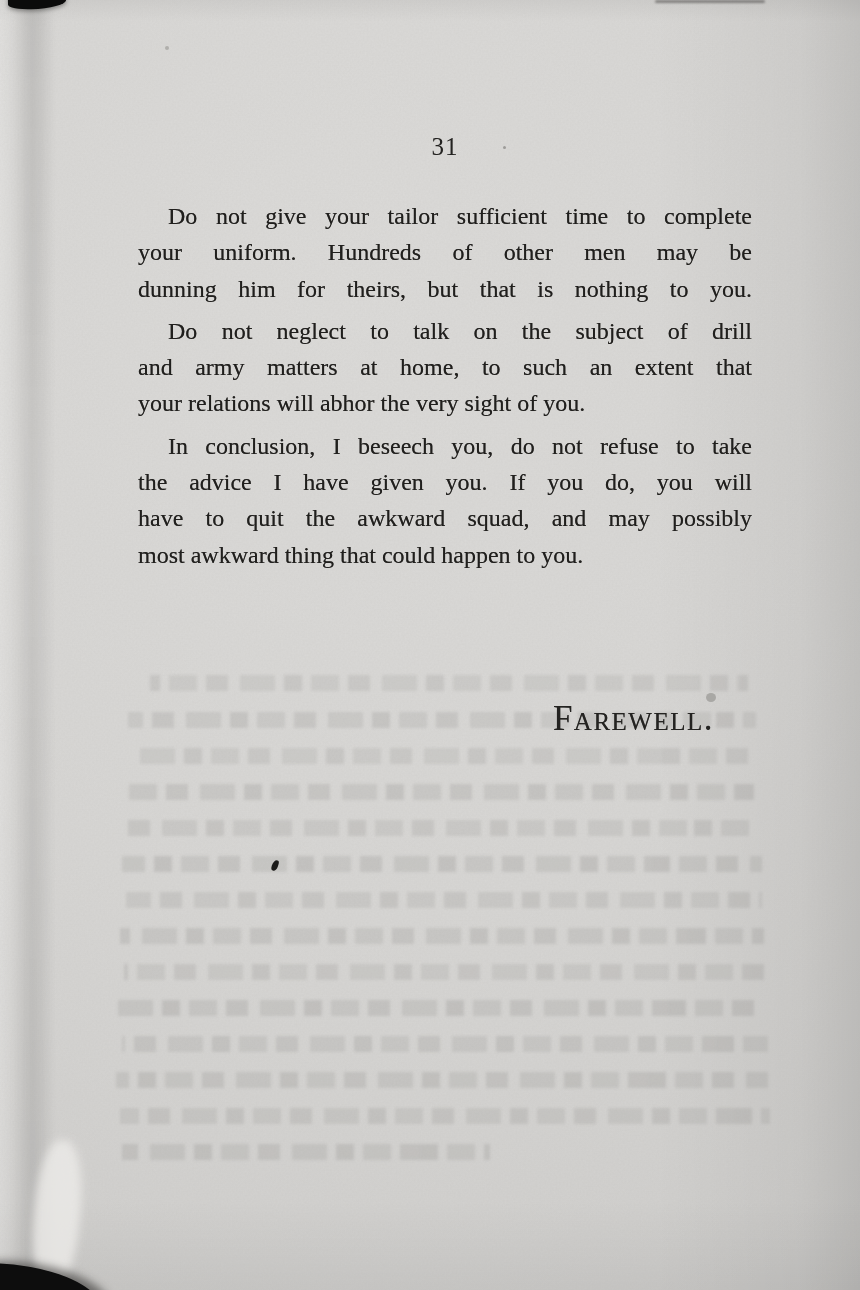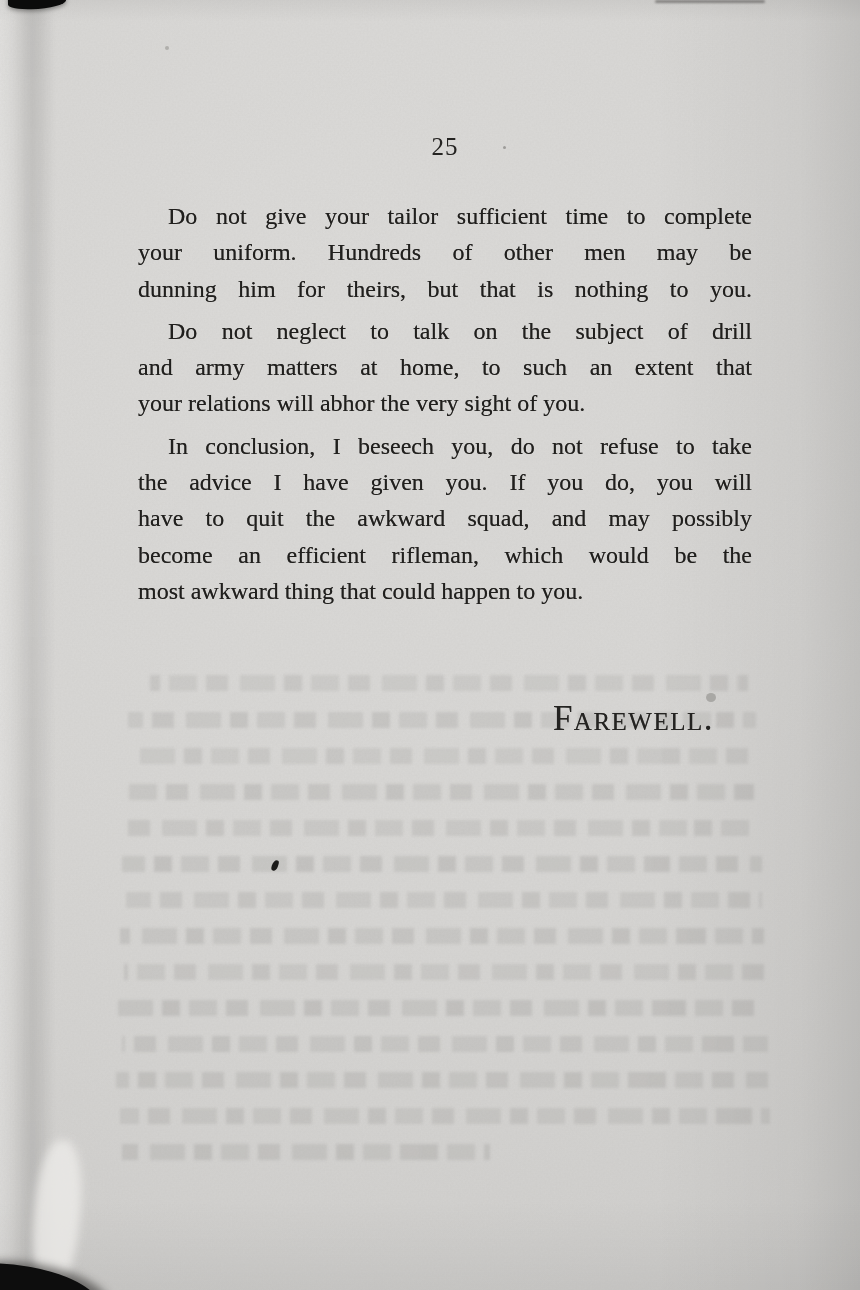--- a/index.html
+++ b/index.html
@@ -116,35 +116,34 @@
   <div class="ghost" style="top:856px;left:122px;width:640px;opacity:.52;background-position:-110px 0;"></div>
   <div class="ghost" style="top:892px;left:126px;width:636px;opacity:.45;background-position:-30px 0;"></div>
   <div class="ghost" style="top:928px;left:120px;width:644px;opacity:.50;background-position:-76px 0;"></div>
   <div class="ghost" style="top:964px;left:124px;width:640px;opacity:.44;background-position:-14px 0;"></div>
   <div class="ghost" style="top:1000px;left:118px;width:648px;opacity:.52;background-position:-98px 0;"></div>
   <div class="ghost" style="top:1036px;left:122px;width:646px;opacity:.47;background-position:-52px 0;"></div>
   <div class="ghost" style="top:1072px;left:116px;width:652px;opacity:.50;background-position:-120px 0;"></div>
   <div class="ghost" style="top:1108px;left:120px;width:650px;opacity:.45;background-position:-36px 0;"></div>
   <div class="ghost" style="top:1144px;left:122px;width:368px;opacity:.50;background-position:-70px 0;"></div>
 
-  <div class="pagenum">25</div>
+  <div class="pagenum">31</div>
 
   <div class="text-block">
     <div class="line ind jl">Do not give your tailor sufficient time to complete</div>
     <div class="line jl">your uniform. Hundreds of other men may be</div>
     <div class="line jl">dunning him for theirs, but that is nothing to you.</div>
 
     <div class="line ind jl">Do not neglect to talk on the subject of drill</div>
     <div class="line jl">and army matters at home, to such an extent that</div>
     <div class="line last">your relations will abhor the very sight of you.</div>
 
     <div class="line ind jl">In conclusion, I beseech you, do not refuse to take</div>
     <div class="line jl">the advice I have given you. If you do, you will</div>
     <div class="line jl">have to quit the awkward squad, and may possibly</div>
-    <div class="line jl">become an efficient rifleman, which would be the</div>
     <div class="line last">most awkward thing that could happen to you.</div>
   </div>
 
   <div class="farewell">Farewell.</div>
 
   <div class="wedge-top-left"></div>
   <div class="smear-top-right"></div>
   <div class="curl-edge-light"></div>
   <div class="curl-bottom-left"></div>
   <div class="speck speck-tick"></div>

